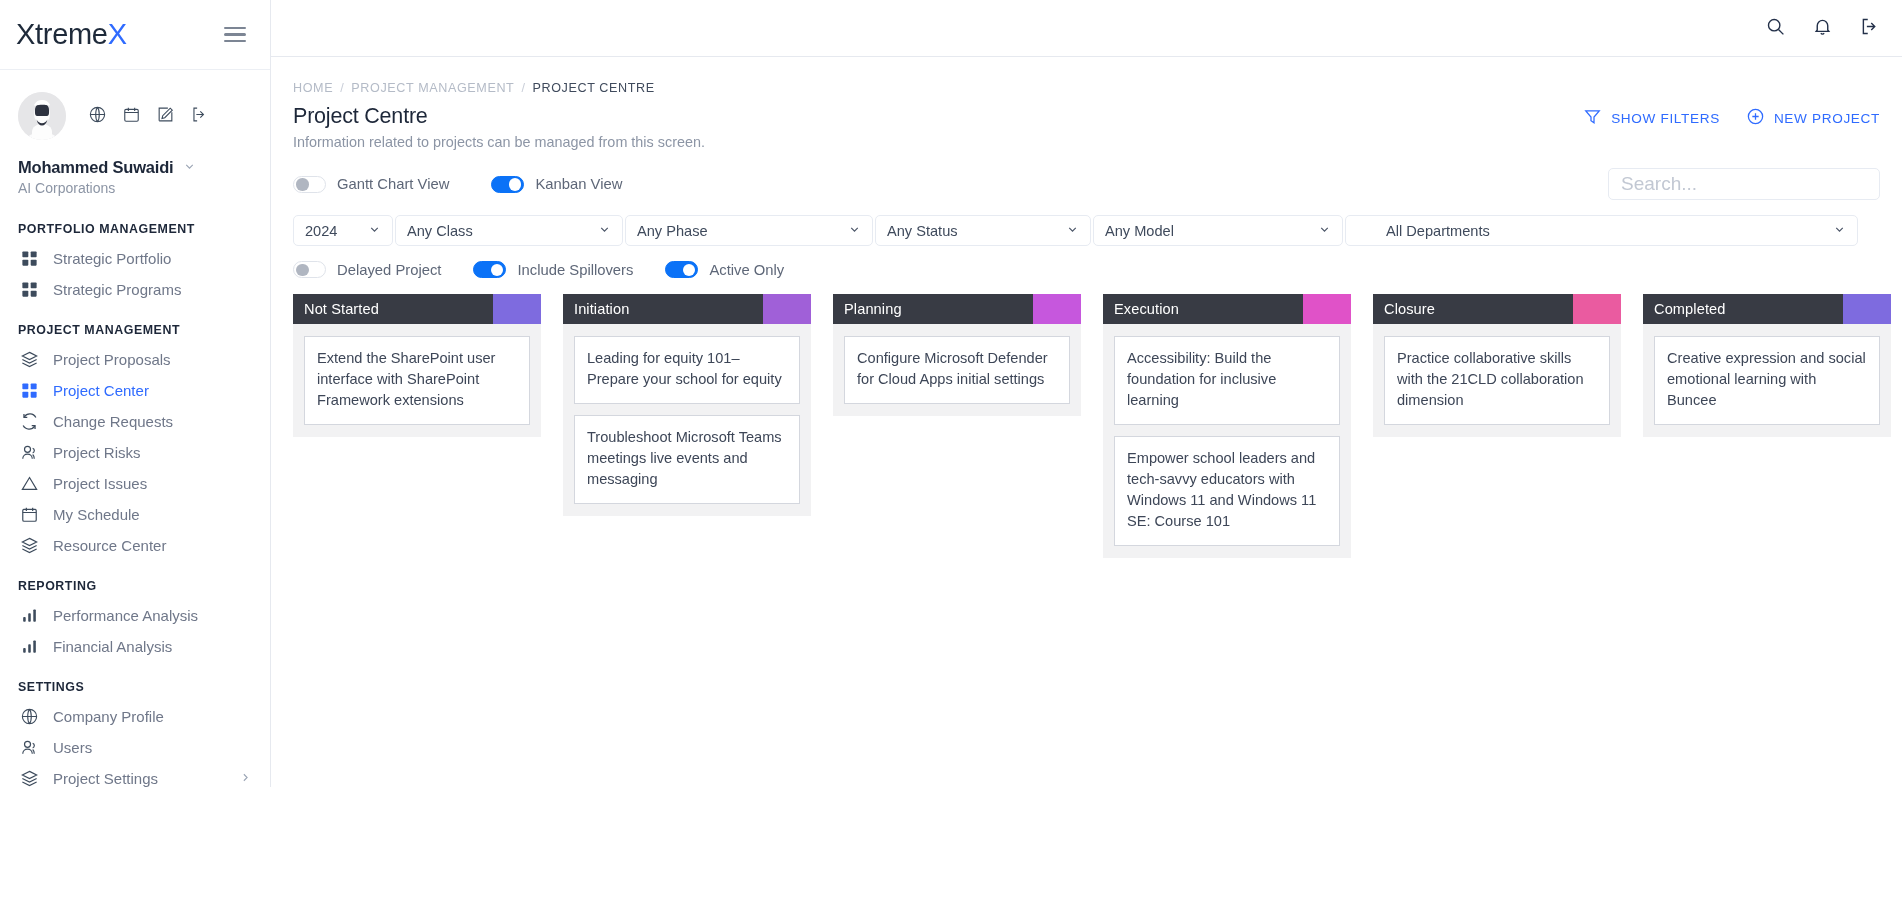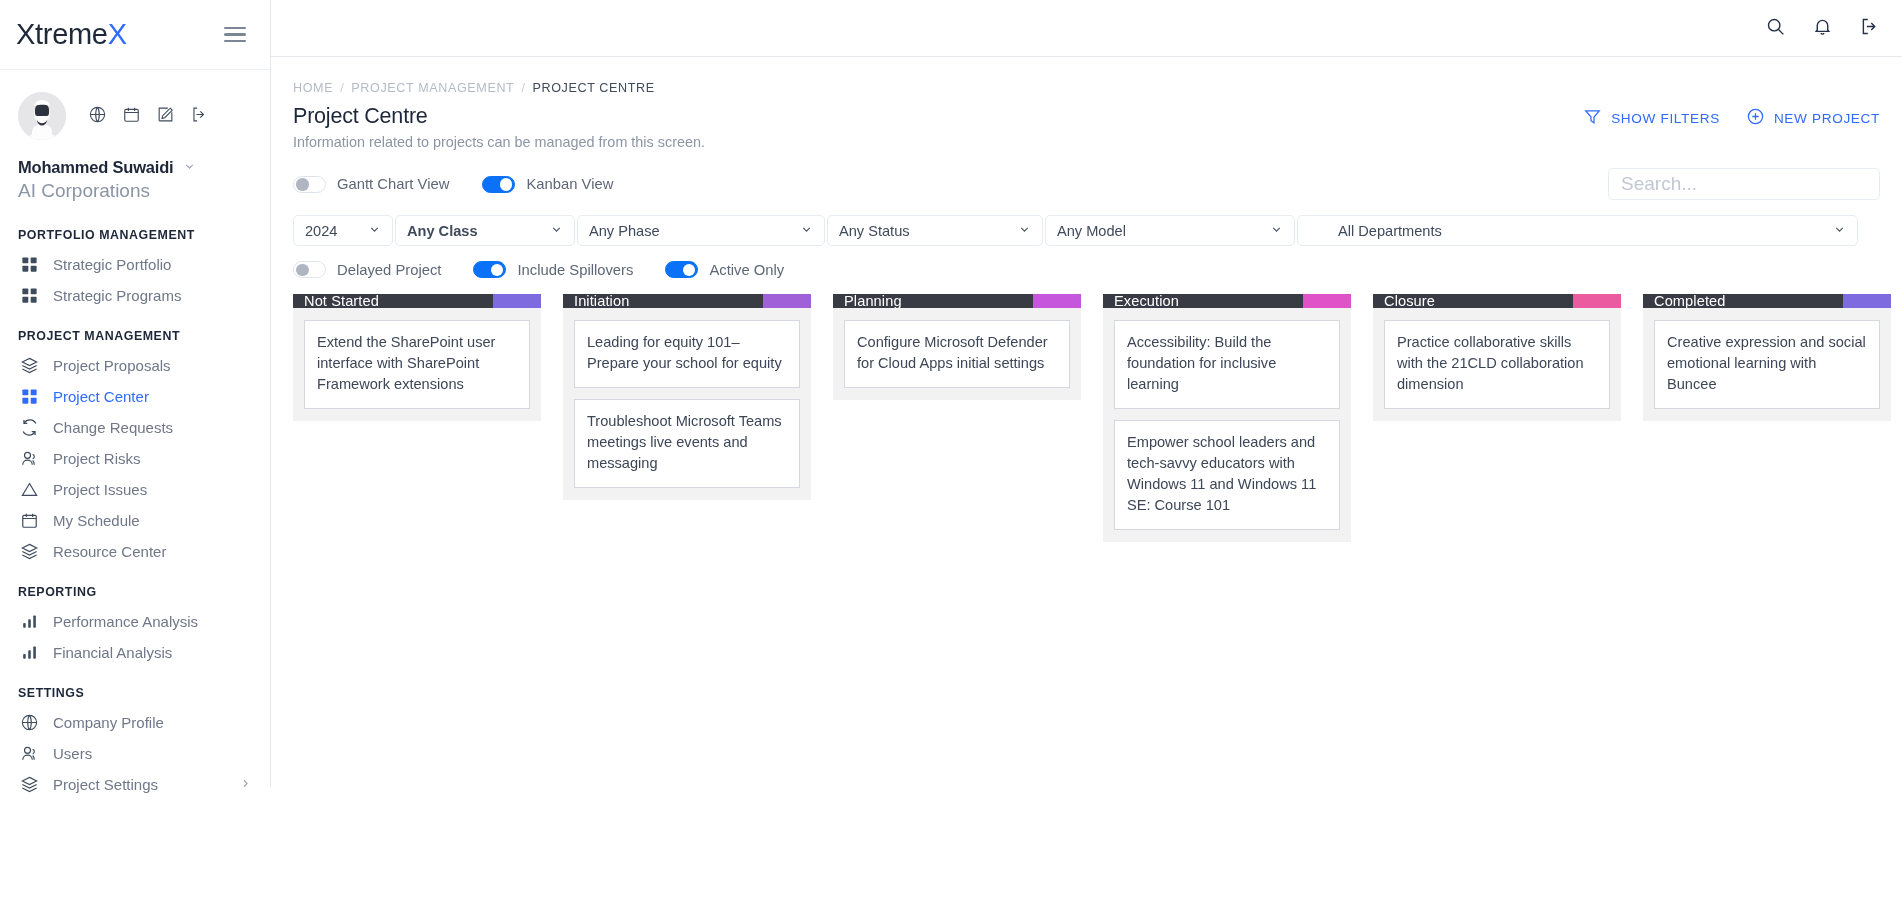--- a/index.html
+++ b/index.html
@@ -35,21 +35,21 @@
   .avatar {
     width: 48px; height: 48px; border-radius: 50%;
     background: #e8e8ea; overflow: hidden; flex: 0 0 48px;
     position: relative;
   }
   .profile-icons { display: flex; gap: 15px; margin-left: 22px; align-items: center; }
   .p-icon { color: #3d4b5c; display: block; cursor: pointer; }
   .name-row { display: flex; align-items: center; margin-top: 18px; }
   .user-name { font-size: 16.5px; font-weight: 700; color: #1d2739; letter-spacing: -0.2px; }
   .chev-sm { margin-left: 10px; color: #9aa4b4; }
-  .user-org { font-size: 19px; color: #8c95a5; margin-top: 3px; }
+  .user-org { font-size: 14px; color: #8c95a5; margin-top: 3px; }
 
   nav { margin-top: 22px; }
   .nav-section {
     font-size: 12.4px; font-weight: 700; letter-spacing: 0.55px;
     color: #1d2739; padding: 0 0 0 18px; margin: 18px 0 7px 0;
   }
   .nav-section.first { margin-top: 4px; }
   .nav-item {
     display: flex; align-items: center; gap: 14px;
     height: 31px; padding-left: 19px; cursor: pointer;
@@ -79,21 +79,21 @@
 
   .head-actions { margin-left: auto; display: flex; gap: 26px; align-items: center; padding-top: 26px; }
   .head-action {
     display: flex; align-items: center; gap: 9px; cursor: pointer;
     color: #2f6bff; font-size: 13.6px; letter-spacing: 0.65px;
   }
 
   
   .filters { padding: 18px 22px 0 22px; }
   .row { display: flex; align-items: center; }
-  .row.toggles-1 { gap: 0; }
+  .row.toggles-1 { gap: 9px; }
   .toggle-wrap { display: flex; align-items: center; gap: 11px; cursor: pointer; }
   .toggle {
     width: 33px; height: 17px; border-radius: 10px; position: relative;
     background: #ffffff; border: 1px solid #dfe3ea; flex: 0 0 33px;
   }
   .toggle .knob {
     position: absolute; top: 1.5px; left: 2px;
     width: 12.5px; height: 12.5px; border-radius: 50%; background: #b0b6c1;
   }
   .toggle.on { background: #0b72f7; border-color: #0b72f7; }
@@ -115,37 +115,37 @@
   .row.selects { gap: 2px; margin-top: 15px; }
   .sel {
     height: 31px; border: 1px solid #e7ebf2; border-radius: 5px;
     background: #fff; display: flex; align-items: center;
     padding: 0 11px; font-size: 14.6px; color: #3f4a5c; cursor: pointer;
     position: relative;
   }
   .sel .sel-label { white-space: nowrap; }
   .sel .caret { margin-left: auto; padding-left: 14px; color: #4a5467; }
   .sel.w-year { width: 100px; }
-  .sel.w-class { width: 180px; font-weight: bold; }
+  .sel.w-class { width: 228px; }
   .sel.w-phase { width: 248px; }
   .sel.w-status { width: 216px; }
   .sel.w-model { width: 250px; }
   .sel.w-dept { flex: 1 1 auto; padding-left: 40px; }
 
   .row.toggles-2 { gap: 0; margin-top: 15px; }
 
   
   .kanban {
     margin-top: 16px; padding: 0 0 0 22px;
     display: flex; gap: 22px; flex: 1 1 auto; min-height: 0;
     overflow: hidden;
   }
   .col { width: 248px; flex: 0 0 248px; display: flex; flex-direction: column; }
   .col-head {
-    height: 14px; background: #383b44; display: flex; align-items: stretch;
+    height: 30px; background: #383b44; display: flex; align-items: stretch;
     color: #fff; font-size: 14.6px; overflow: hidden;
   }
   .col-head .ch-title { flex: 1 1 auto; display: flex; align-items: center; padding-left: 11px; letter-spacing: 0.1px; }
   .col-head .ch-chip { width: 48px; flex: 0 0 48px; }
   .col-body { background: #f2f2f3; padding: 12px 11px 12px 11px; display: flex; flex-direction: column; gap: 11px; }
   .card {
     background: #ffffff; border: 1px solid #d4d7de;
     padding: 11px 12px 13px 12px;
     font-size: 14.6px; line-height: 21px; color: #3d4657;
     cursor: pointer;

